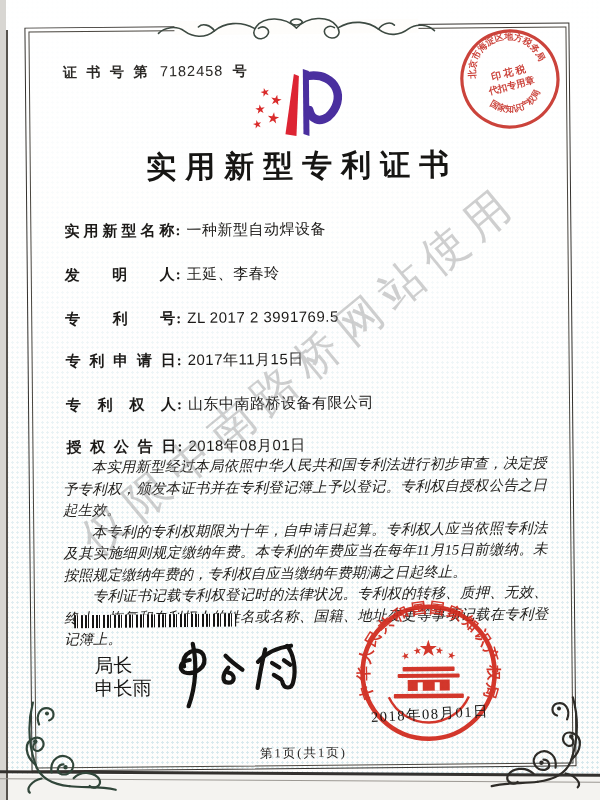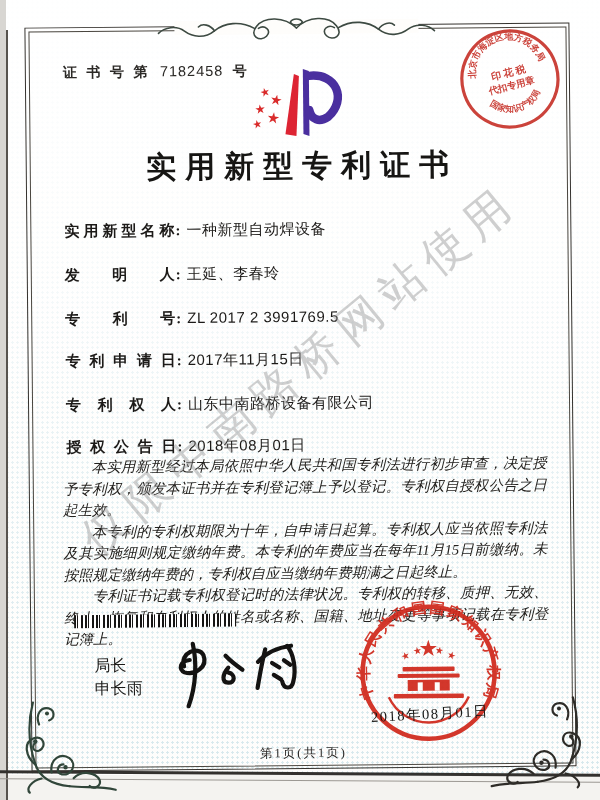--- a/index.html
+++ b/index.html
@@ -41,21 +41,21 @@
   .flabel{display:inline-block;width:110px;font-weight:700;font-size:15px;text-align:justify;text-align-last:justify;vertical-align:baseline;}
   .fcolon{font-weight:700;font-size:15px;margin:0 6px 0 1px;}
   .fvalue{font-family:"Liberation Sans","DejaVu Sans",sans-serif;font-size:15px;letter-spacing:.5px;}
   
   .paras{position:absolute;left:62px;top:455px;width:484px;color:#23211e;}
   .paras p{margin:0;font-size:14.4px;line-height:21.5px;text-align:justify;text-indent:2em;font-style:italic;}
   
   .barcode{position:absolute;left:72px;top:613px;width:162px;height:13px;
     background:repeating-linear-gradient(90deg,#151413 0 2px,#fff 2px 3px,#151413 3px 4px,#fff 4px 7px,#151413 7px 8.5px,#fff 8.5px 11px);}
   
-  .director{position:absolute;left:92px;top:652px;font-family:"Liberation Sans","DejaVu Sans",sans-serif;font-size:16px;line-height:23px;color:#1b1a18;}
+  .director{position:absolute;left:92px;top:652px;font-family:"Liberation Sans","DejaVu Sans",sans-serif;font-size:19px;line-height:23px;color:#1b1a18;}
   .autograph{position:absolute;left:168px;top:636px;width:152px;height:72px;transform:rotate(-3deg);}
   
   .seal{position:absolute;left:352px;top:600px;width:148px;height:148px;opacity:.93;}
   .grantdate{position:absolute;left:368px;top:706px;font-size:14.5px;color:#191816;letter-spacing:1.5px;transform:rotate(-2.5deg);z-index:6;}
   
   .footer{position:absolute;left:0;right:0;top:745px;text-align:center;font-size:12.5px;letter-spacing:2px;color:#2a2826;}
   
   .watermark{position:absolute;left:-8px;top:140px;width:616px;height:460px;display:flex;align-items:center;justify-content:center;
     transform:rotate(-39deg);z-index:4;pointer-events:none;}
   .watermark span{font-family:"Liberation Sans","DejaVu Sans",sans-serif;font-size:45px;letter-spacing:10px;color:#8f8f90;opacity:.42;white-space:nowrap;}

